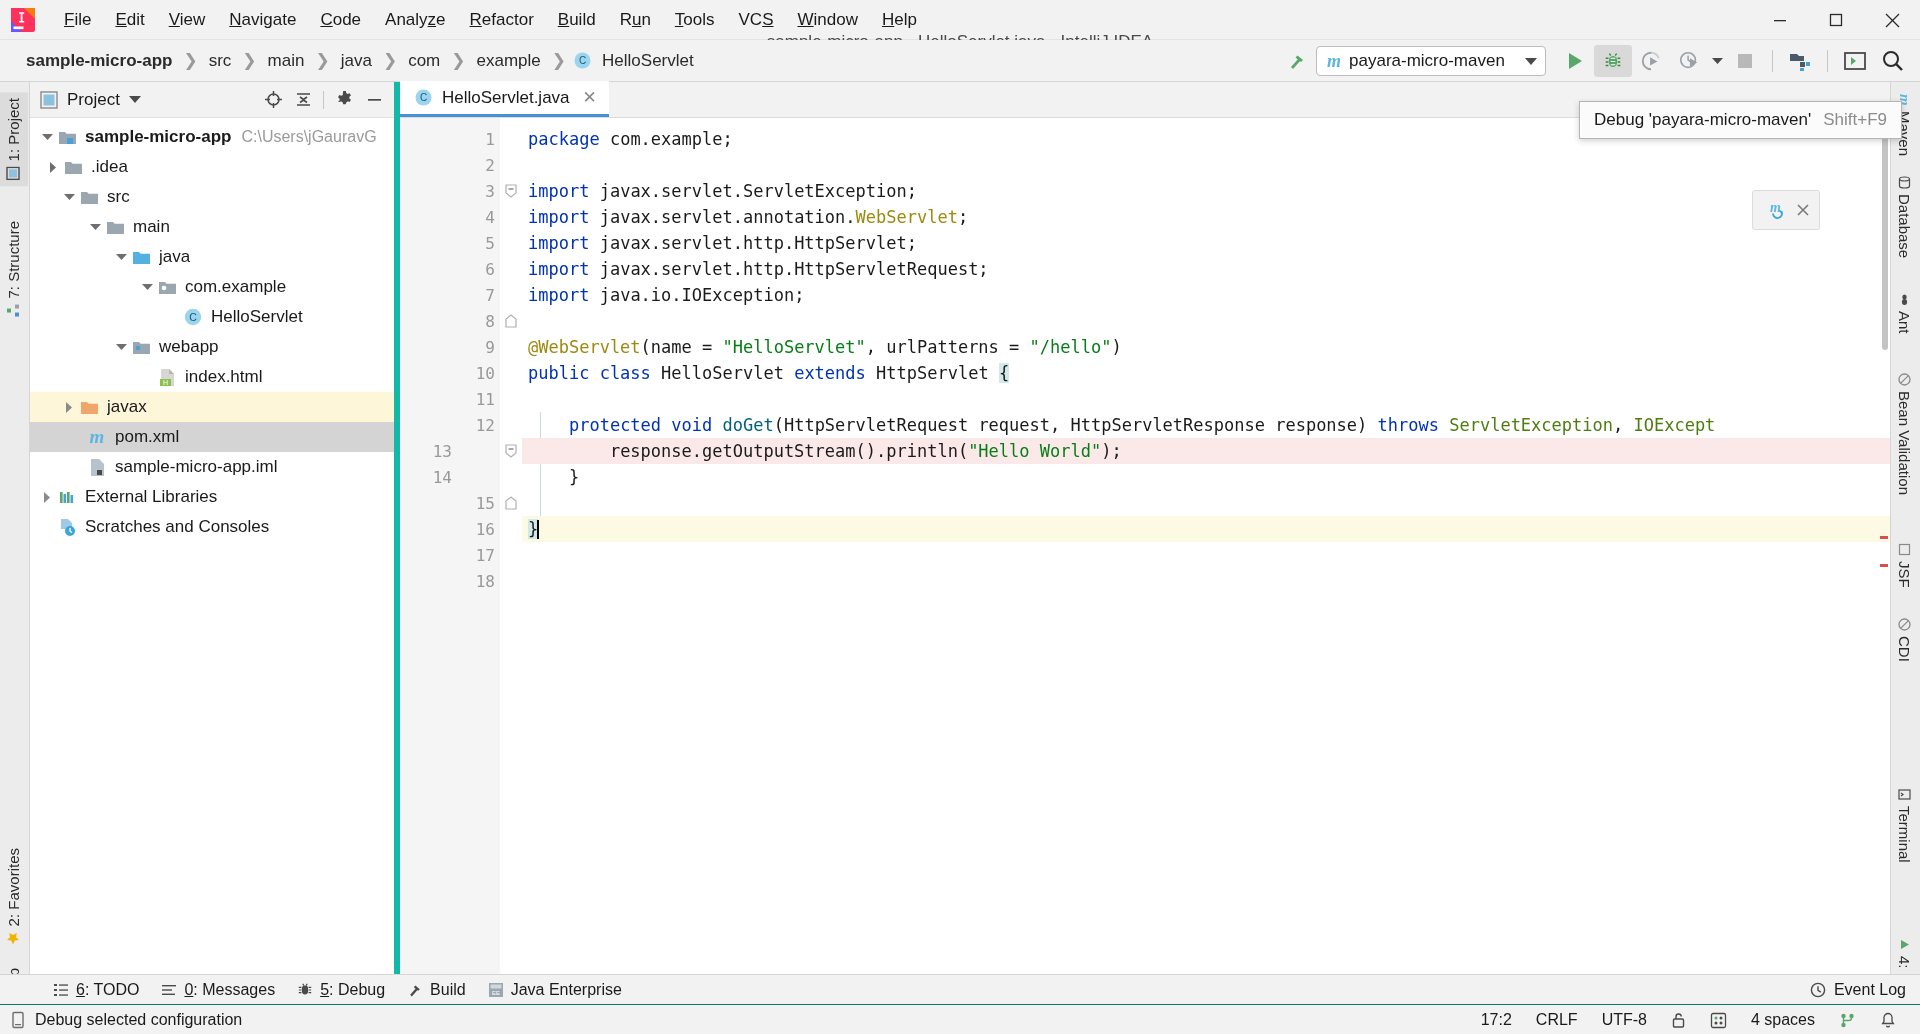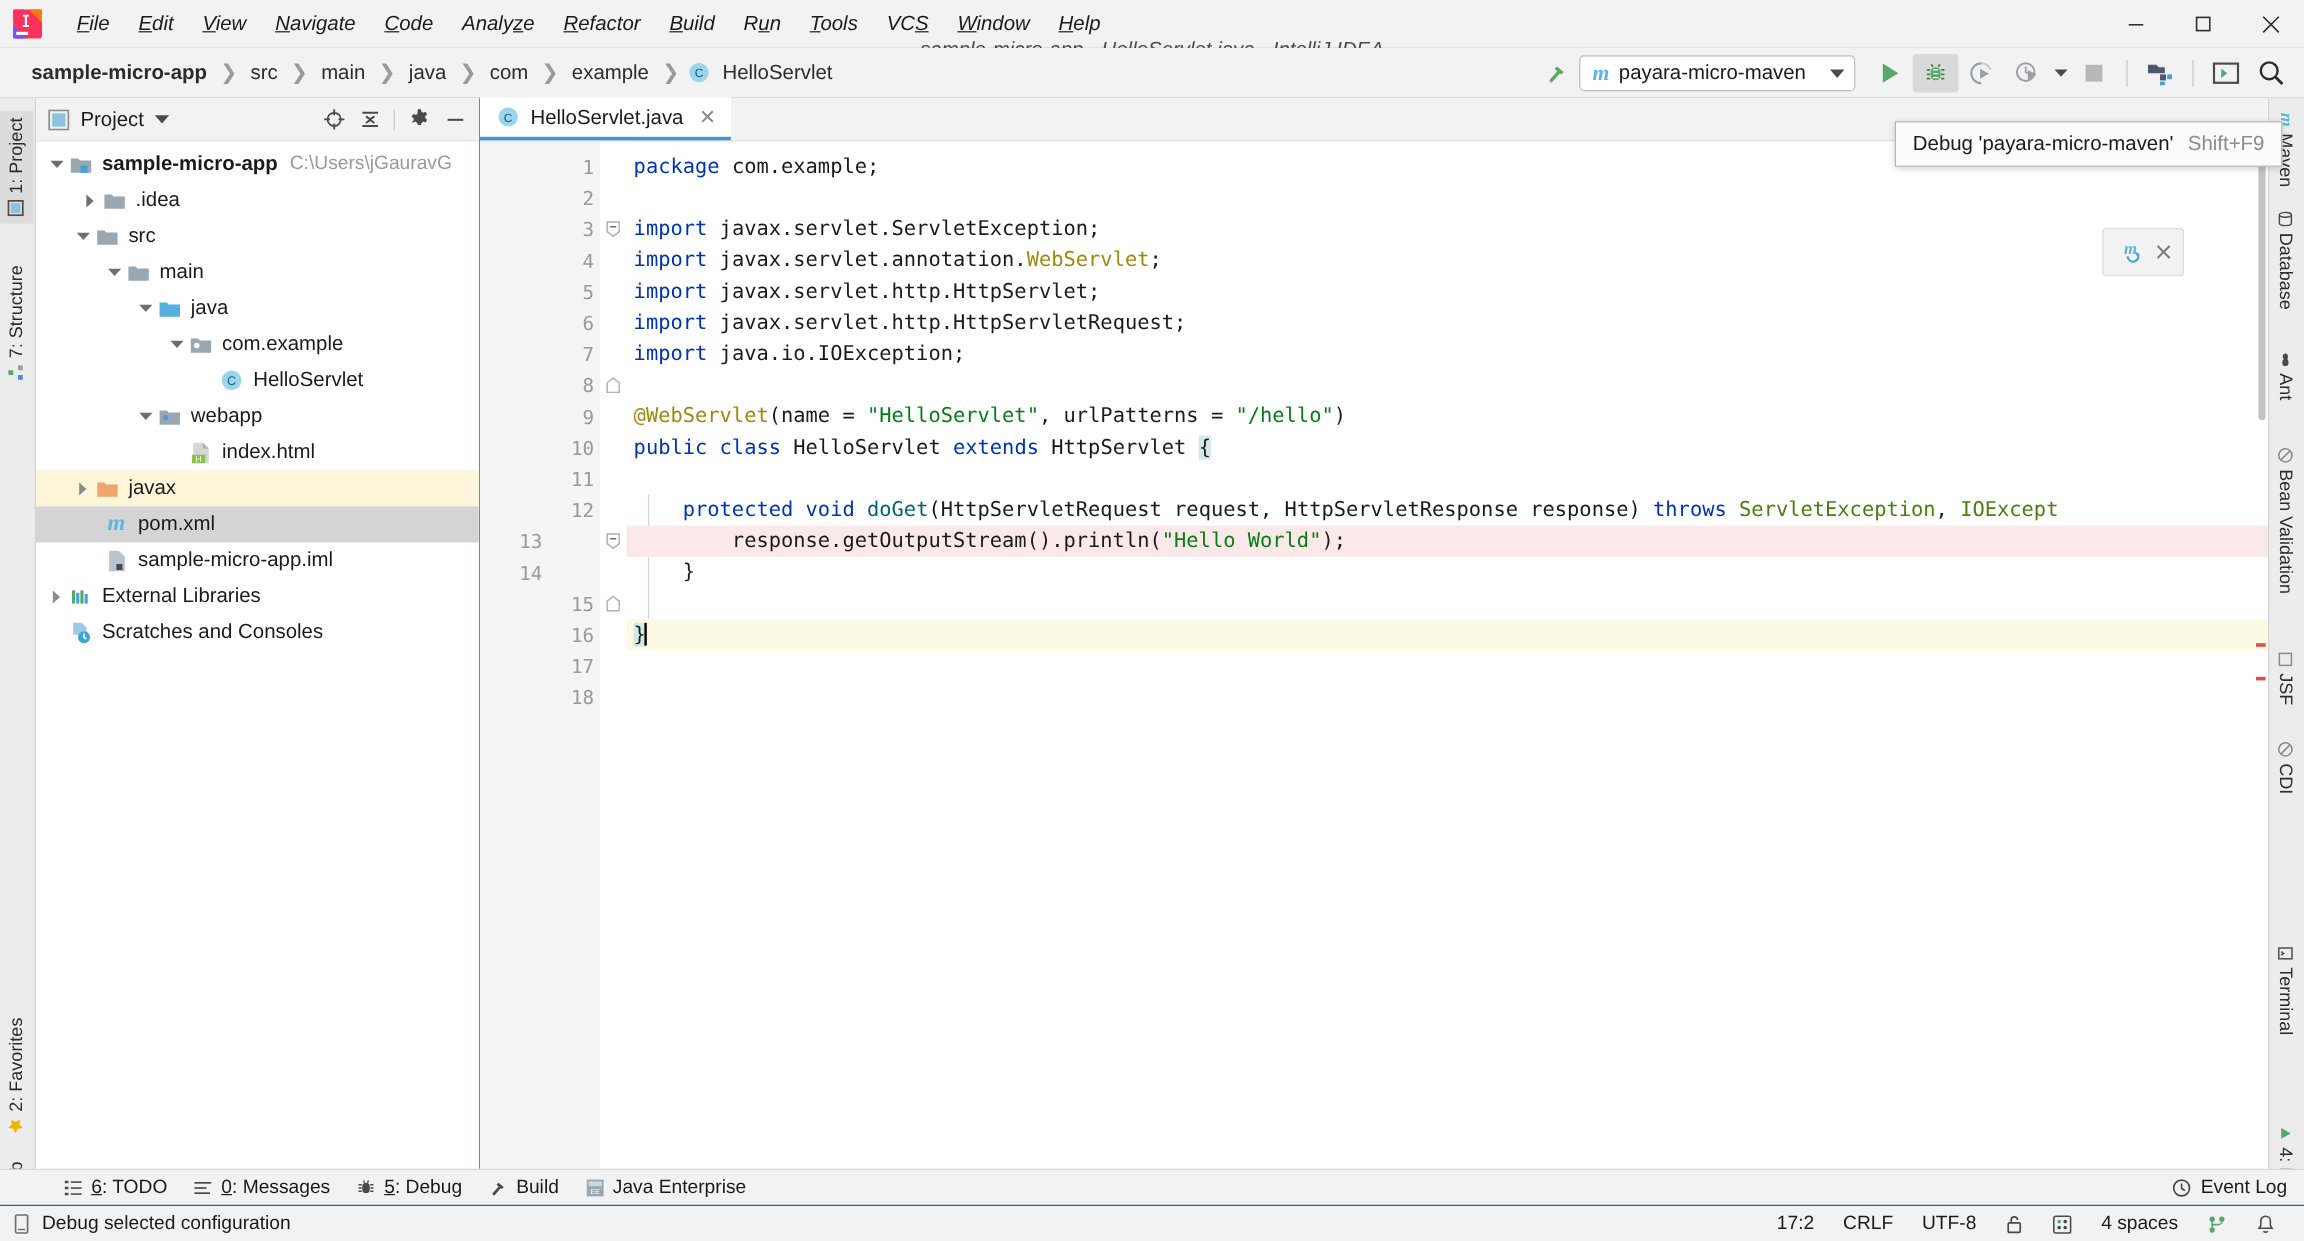--- a/index.html
+++ b/index.html
@@ -10,21 +10,20 @@
     overflow: hidden;
     -webkit-font-smoothing: antialiased;
   }
   #app { position: relative; width: 1920px; height: 1034px; background: #f2f2f2; }
 
   
   .titlebar {
     position: absolute; top: 0; left: 0; width: 1920px; height: 40px;
     background: #f2f2f2; display: flex; align-items: center;
     border-bottom: 1px solid #e3e3e3;
-    font-style: italic;
   }
   .ij-logo { width: 26px; height: 26px; margin-left: 10px; position: relative; flex: none; }
   .menubar { display: flex; align-items: center; margin-left: 16px; gap: 0px; }
   .menu-item {
     font-size: 17px; color: #1a1a1a; padding: 4px 12px; cursor: default;
     white-space: nowrap;
   }
   .menu-item u { text-decoration: underline; }
   .win-title {
     position: absolute; left: 0; right: 0; text-align: center;
@@ -78,21 +77,21 @@
   .vtab.sel { background: #dcdcdc; }
   .vtab-r {
     position: absolute; right: 0px; writing-mode: vertical-rl;
     font-size: 15px; color: #2b2b2b; white-space: nowrap;
     padding: 6px 7px; display: flex; align-items: center; gap: 5px;
   }
 
   
   .project-panel {
     position: absolute; left: 30px; top: 82px; width: 370px; bottom: 52px;
-    background: #fff; border-right: 1px solid #14b8a6; display: flex; flex-direction: column;
+    background: #fff; border-right: 6px solid #14b8a6; display: flex; flex-direction: column;
   }
   .pp-header {
     height: 36px; background: #f2f2f2; display: flex; align-items: center;
     padding-left: 10px; border-bottom: 1px solid #e0e0e0; flex: none;
   }
   .pp-title { font-size: 17px; color: #1a1a1a; margin-left: 9px; }
   .pp-actions { margin-left: auto; display: flex; align-items: center; gap: 2px; padding-right: 6px; }
   .pp-act { width: 28px; height: 28px; display: flex; align-items: center; justify-content: center; border-radius: 3px;}
   .pp-vsep { width:1px; height:18px; background:#c6c6c6; margin:0 4px; }
   .tree { flex: 1; overflow: hidden; padding-top: 4px; position: relative; background: #fff; }
@@ -517,21 +516,21 @@
         <span class="tico">
             <svg width="19" height="17" viewBox="0 0 19 17">
               <path d="M1 3h6l1.6 1.8H18V15H1z" fill="#9aa7b0"></path>
               <rect x="9" y="9" width="6" height="6" fill="#46a0d9"></rect>
             </svg>
           </span>
         <span class="tlabel bold">sample-micro-app</span>
         <span class="tpath">C:\Users\jGauravG</span>
       </div>
 
-      <div class="trow" style="padding-left:36px">
+      <div class="trow" style="padding-left:14px">
         <span class="tarrow">
             <svg width="8" height="11" viewBox="0 0 8 11">
               <path d="M1 0v11l6-5.5z" fill="#6e6e6e"></path>
             </svg>
           </span>
         <span class="tico">
             <svg width="19" height="17" viewBox="0 0 19 17">
               <path d="M1 3h6l1.6 1.8H18V15H1z" fill="#9aa7b0"></path>
             </svg>
           </span>

